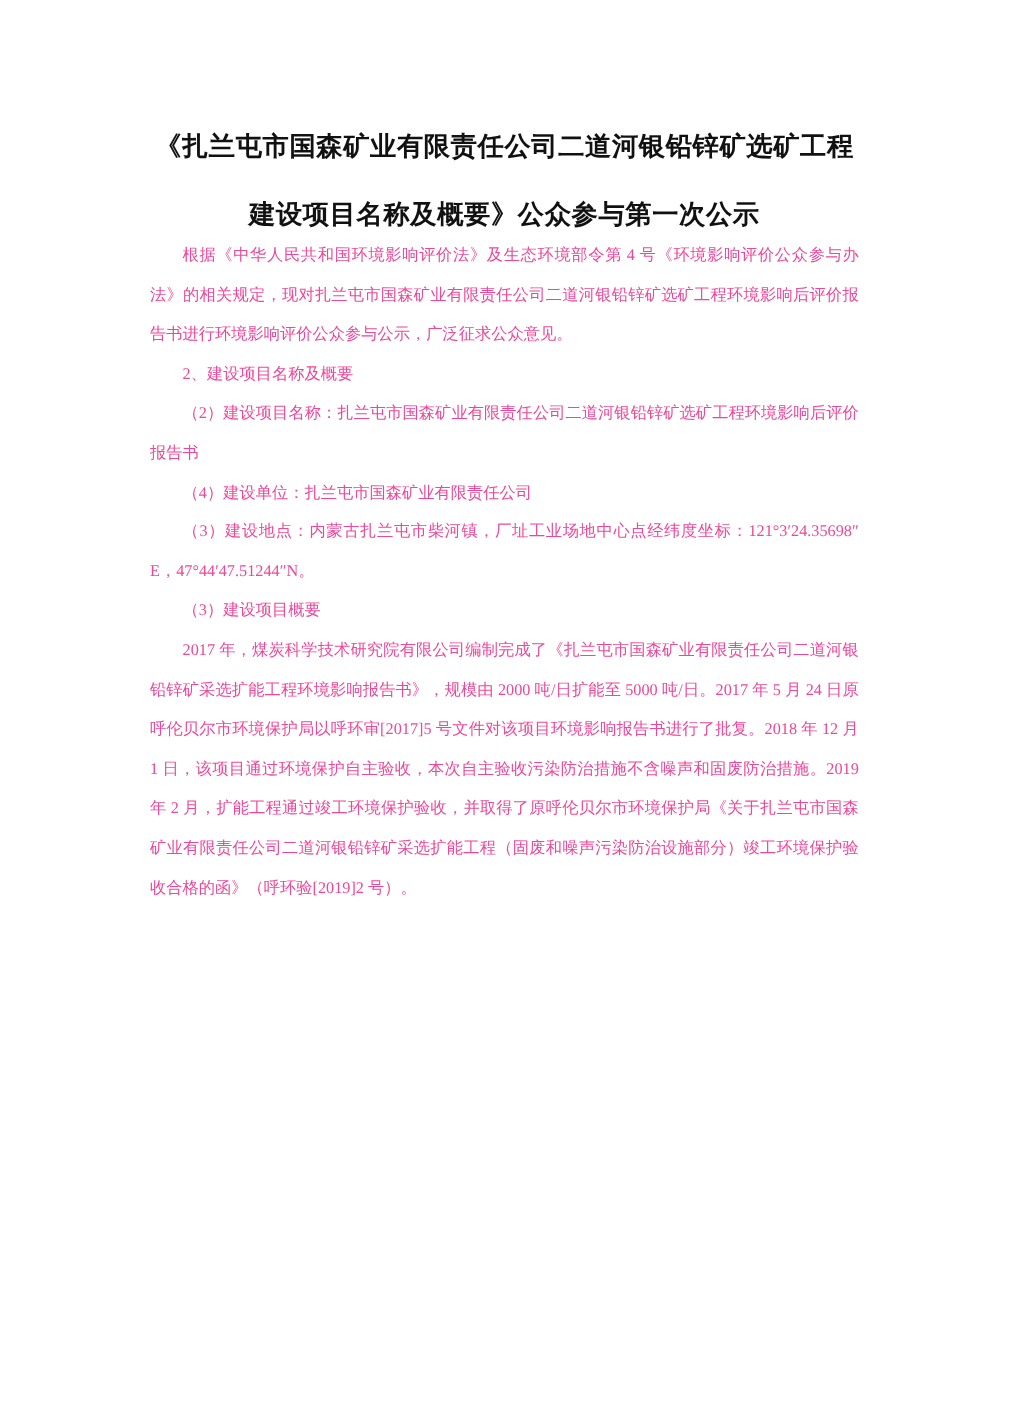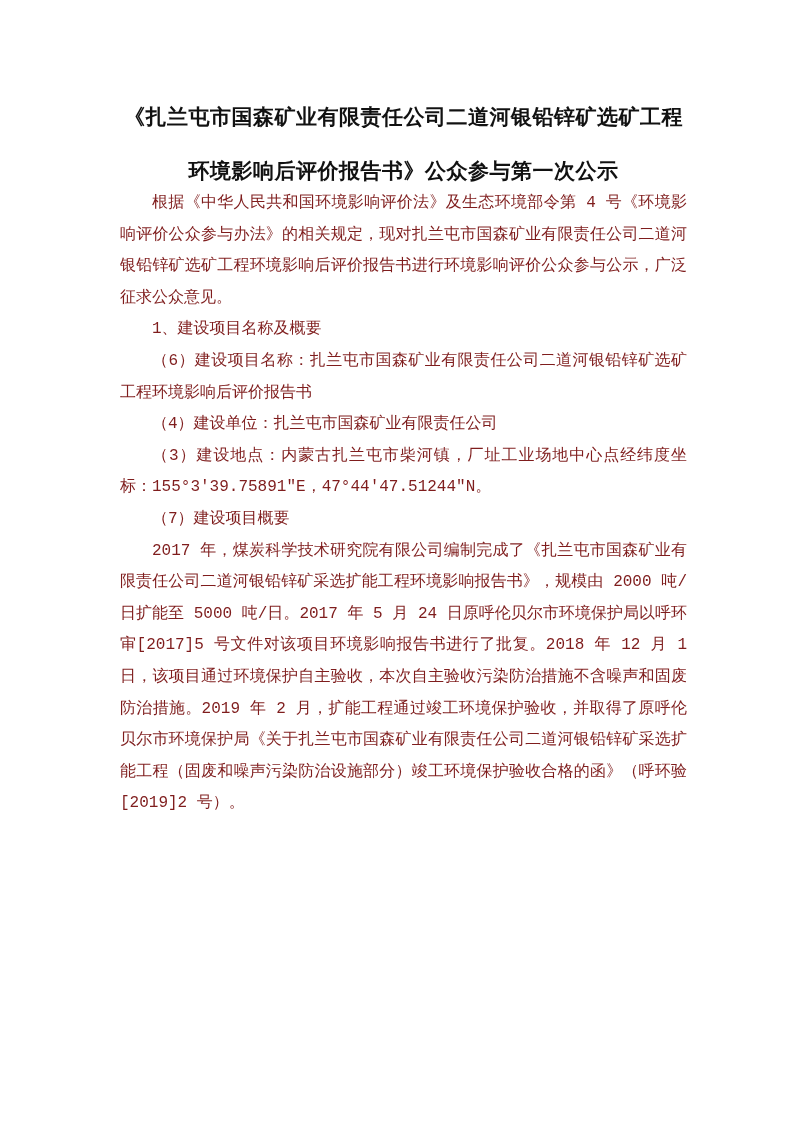--- a/index.html
+++ b/index.html
@@ -30,48 +30,47 @@
     letter-spacing: 0.5px;
     color: #111111;
   }
   .doc-title .title-line {
     display: block;
     white-space: nowrap;
   }
   .body-para {
     margin: 0;
     padding: 0;
-    font-size: 16px;
+    font-size: 13px;
     line-height: 31.6px;
     text-align: justify;
     text-indent: 2em;
-    color: #7f1d1d;
+    color: #ec4899;
     word-break: break-all;
-    font-family: Liberation Mono, monospace;
   }
 </style>
 </head>
 <body>
 
 <div class="page">
 
   <h1 class="doc-title">
     <span class="title-line">《扎兰屯市国森矿业有限责任公司二道河银铅锌矿选矿工程</span>
-    <span class="title-line">环境影响后评价报告书》公众参与第一次公示</span>
+    <span class="title-line">建设项目名称及概要》公众参与第一次公示</span>
   </h1>
 
   <p class="body-para">根据《中华人民共和国环境影响评价法》及生态环境部令第 4 号《环境影响评价公众参与办法》的相关规定，现对扎兰屯市国森矿业有限责任公司二道河银铅锌矿选矿工程环境影响后评价报告书进行环境影响评价公众参与公示，广泛征求公众意见。</p>
 
-  <p class="body-para">1、建设项目名称及概要</p>
+  <p class="body-para">2、建设项目名称及概要</p>
 
-  <p class="body-para">（6）建设项目名称：扎兰屯市国森矿业有限责任公司二道河银铅锌矿选矿工程环境影响后评价报告书</p>
+  <p class="body-para">（2）建设项目名称：扎兰屯市国森矿业有限责任公司二道河银铅锌矿选矿工程环境影响后评价报告书</p>
 
   <p class="body-para">（4）建设单位：扎兰屯市国森矿业有限责任公司</p>
 
-  <p class="body-para">（3）建设地点：内蒙古扎兰屯市柴河镇，厂址工业场地中心点经纬度坐标：155°3′39.75891″E，47°44′47.51244″N。</p>
+  <p class="body-para">（3）建设地点：内蒙古扎兰屯市柴河镇，厂址工业场地中心点经纬度坐标：121°3′24.35698″E，47°44′47.51244″N。</p>
 
-  <p class="body-para">（7）建设项目概要</p>
+  <p class="body-para">（3）建设项目概要</p>
 
   <p class="body-para">2017 年，煤炭科学技术研究院有限公司编制完成了《扎兰屯市国森矿业有限责任公司二道河银铅锌矿采选扩能工程环境影响报告书》，规模由 2000 吨/日扩能至 5000 吨/日。2017 年 5 月 24 日原呼伦贝尔市环境保护局以呼环审[2017]5 号文件对该项目环境影响报告书进行了批复。2018 年 12 月 1 日，该项目通过环境保护自主验收，本次自主验收污染防治措施不含噪声和固废防治措施。2019 年 2 月，扩能工程通过竣工环境保护验收，并取得了原呼伦贝尔市环境保护局《关于扎兰屯市国森矿业有限责任公司二道河银铅锌矿采选扩能工程（固废和噪声污染防治设施部分）竣工环境保护验收合格的函》（呼环验[2019]2 号）。</p>
 
 
 
 </div>
 
 </body></html>

